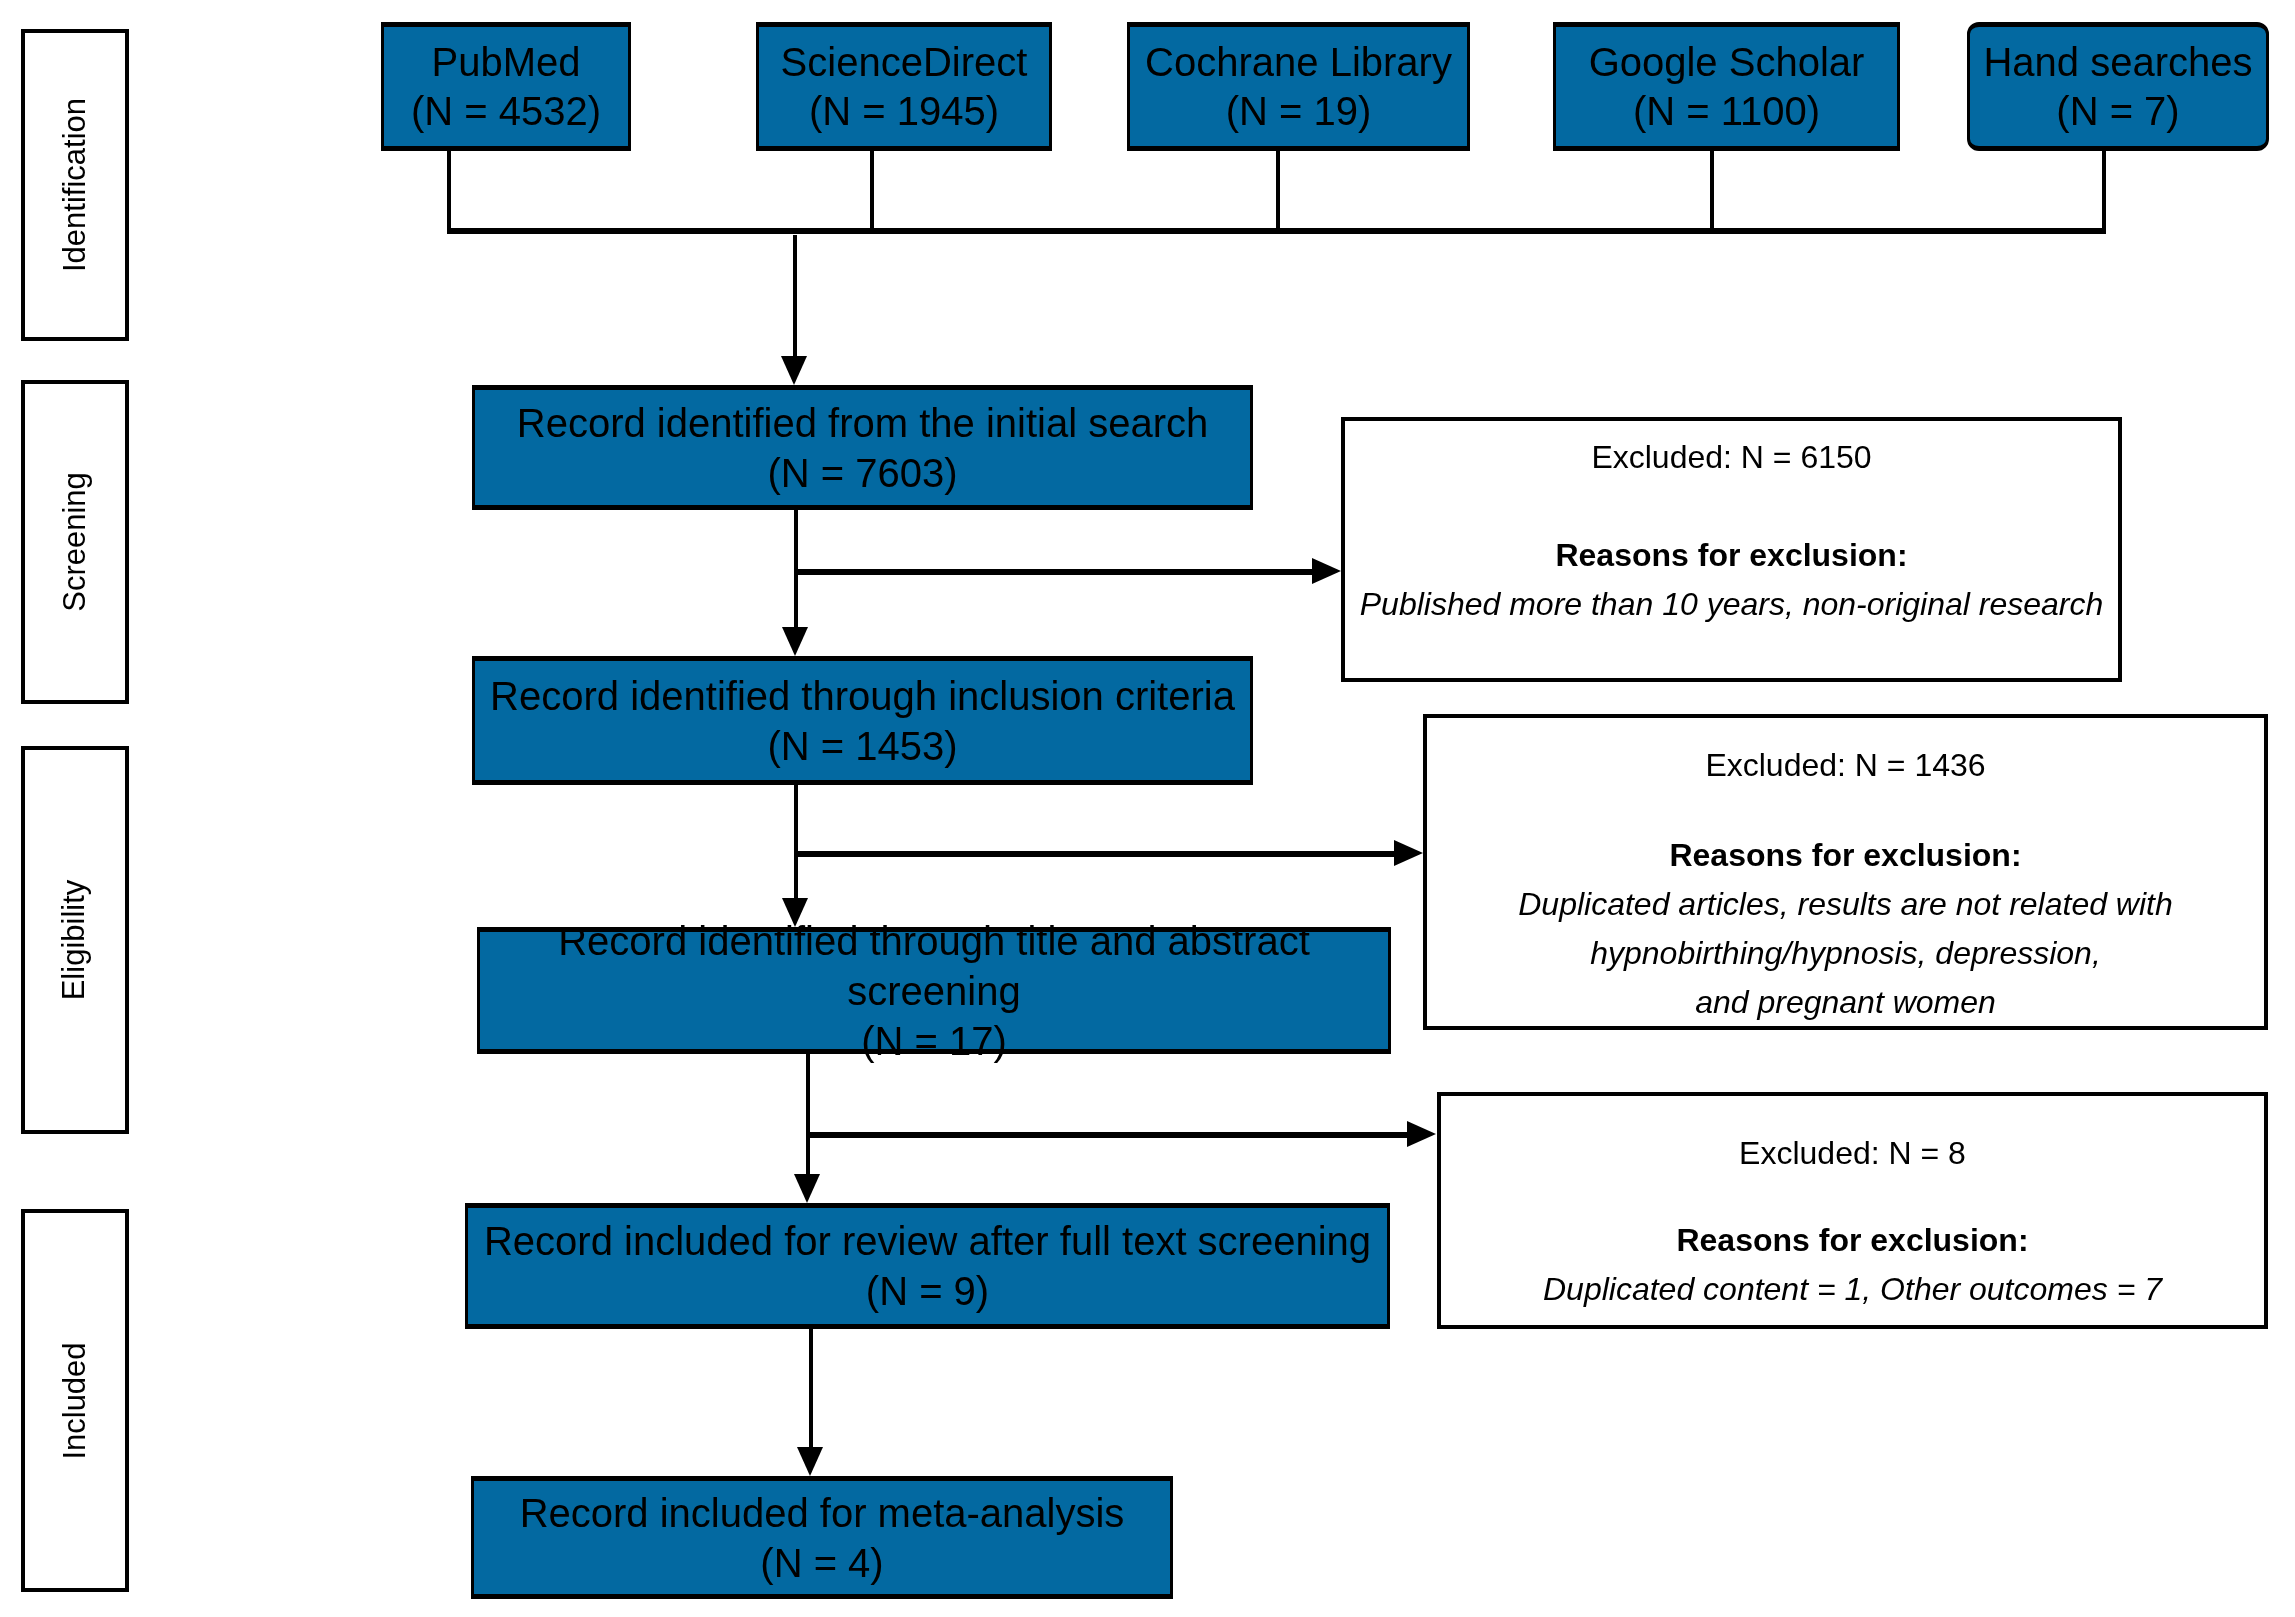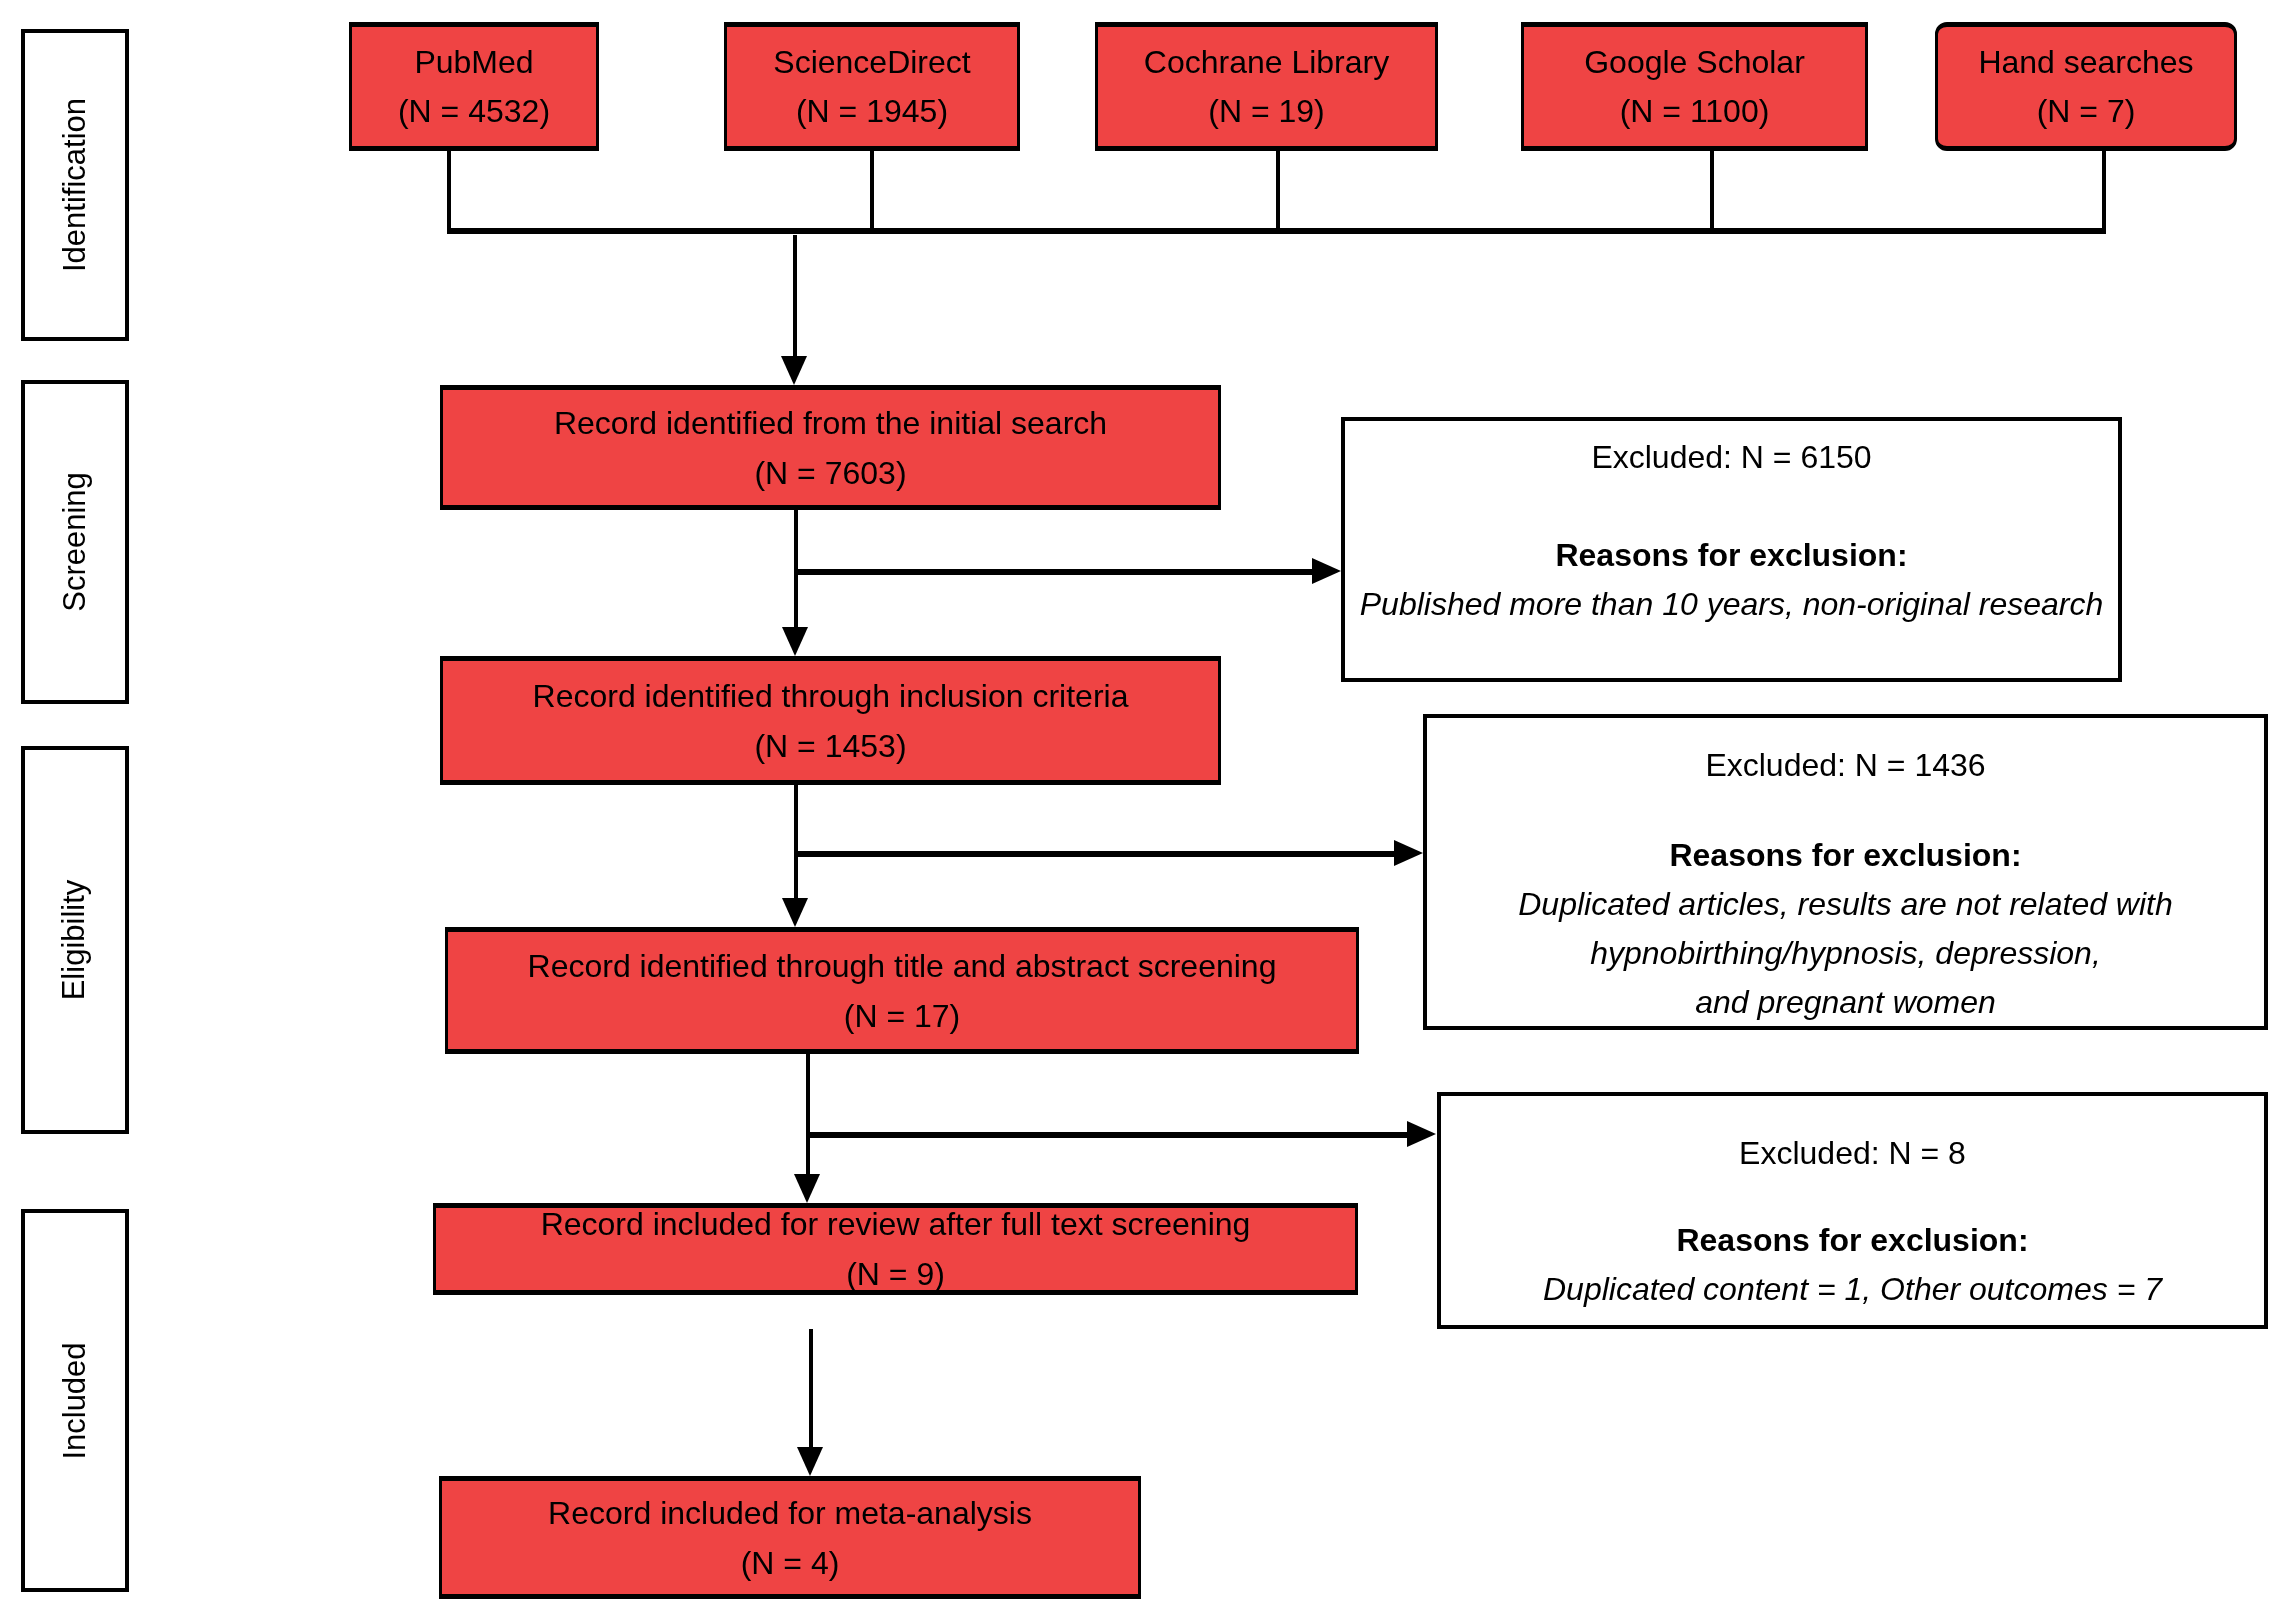--- a/index.html
+++ b/index.html
@@ -15,29 +15,30 @@
   #canvas {
     position: relative;
     width: 2295px;
     height: 1618px;
     background: #ffffff;
   }
   
   .box {
     position: absolute;
     box-sizing: border-box;
-    background: #ef4444;
+    background: #0369a1;
     border: 4.2px solid #000000;
     display: flex;
     flex-direction: column;
     align-items: center;
     justify-content: center;
     text-align: center;
-    font-size: 32px;
+    font-size: 40px;
     line-height: 50px;
+    margin-left: 32px;
   }
   .src-box, .flow-box {
     border-width: 5.8px 3.7px;
   }
   .src-box { line-height: 49px; }
   
   .stage-box {
     position: absolute;
     box-sizing: border-box;
     background: #ffffff;
@@ -98,21 +99,21 @@
 
   #src-box-0 { left: 349px;  top: 22px; width: 250px; height: 129px; }
   #src-box-1 { left: 724px; top: 22px; width: 296px; height: 129px; }
   #src-box-2 { left: 1095px; top: 22px; width: 343px; height: 129px; }
   #src-box-3 { left: 1521px; top: 22px; width: 347px; height: 129px; }
   #src-box-4 { left: 1935px; top: 22px; width: 302px; height: 129px; border-radius: 12px; }
 
   #flow-box-0 { left: 440px; top: 385px;  width: 781px; height: 125px; }
   #flow-box-1 { left: 440px; top: 656px; width: 781px; height: 129px; }
   #flow-box-2 { left: 445px; top: 927px; width: 914px; height: 127px; }
-  #flow-box-3 { left: 433px; top: 1203px; width: 925px; height: 92px; }
+  #flow-box-3 { left: 433px; top: 1203px; width: 925px; height: 126px; }
   #flow-box-4 { left: 439px; top: 1476px; width: 702px; height: 123px; }
 
   #exc-box-1 { left: 1341px; top: 417px;  width: 781px; height: 265px; }
   #exc-box-2 { left: 1423px; top: 714px; width: 845px; height: 316px; }
   #exc-box-3 { left: 1437px; top: 1092px; width: 831px; height: 237px; }
 
   
   #stub-0 { left: 447px;  top: 151px; height: 79px; }
   #stub-1 { left: 870px; top: 151px; height: 79px; }
   #stub-2 { left: 1276px; top: 151px; height: 79px; }

